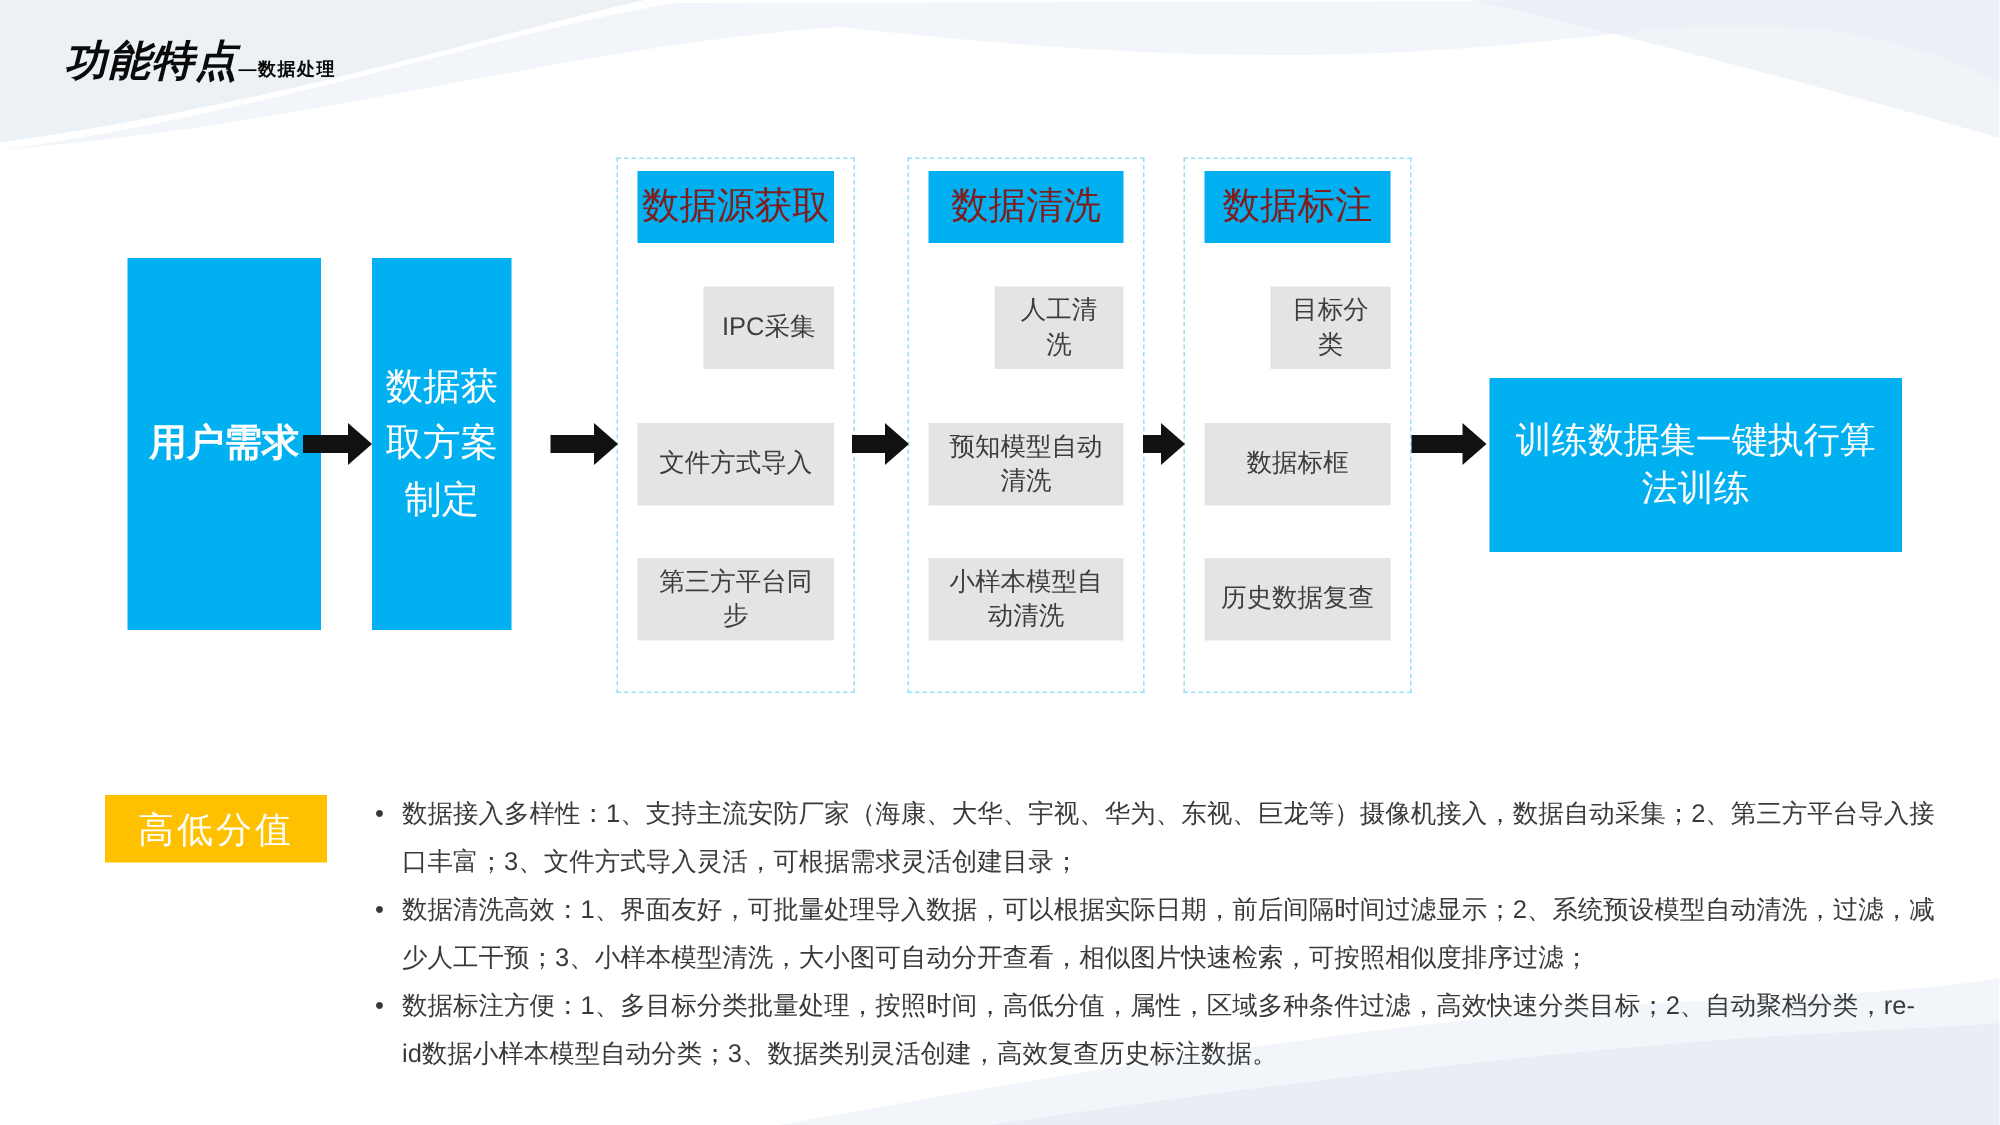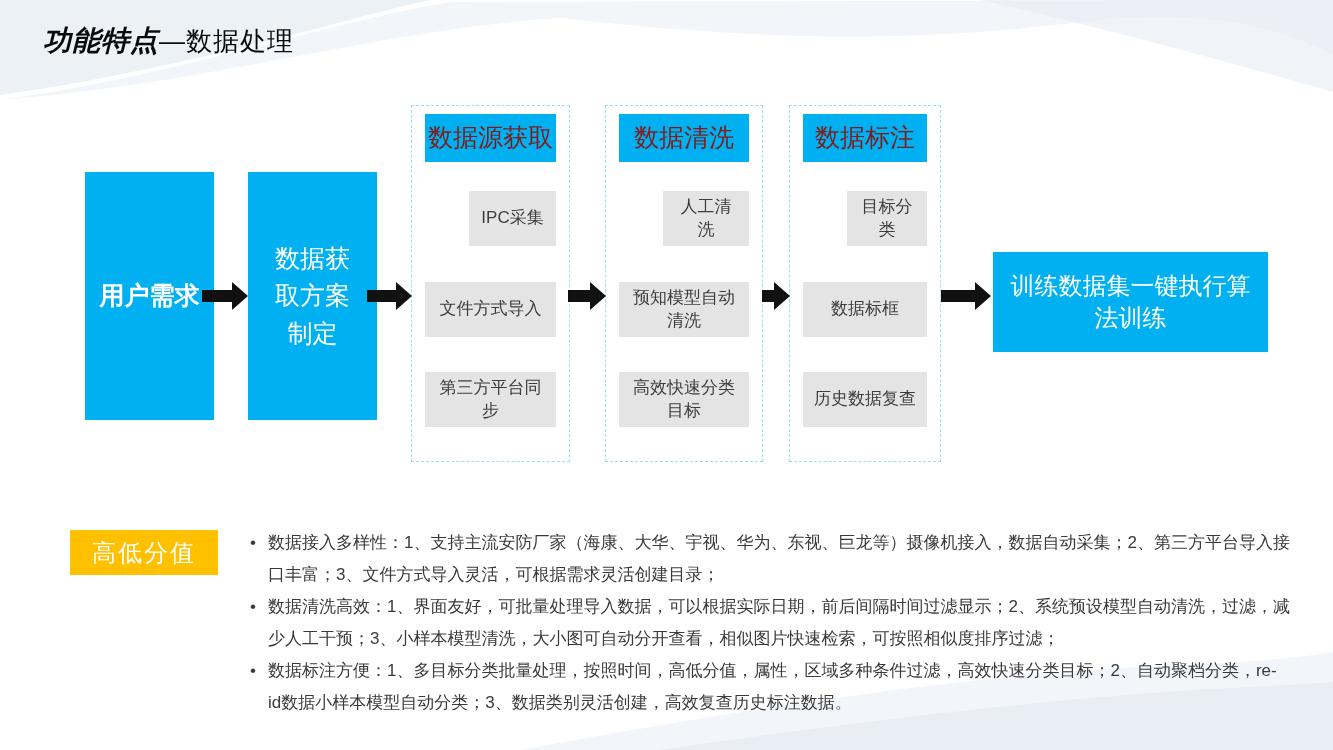--- a/index.html
+++ b/index.html
@@ -8,36 +8,36 @@
     width:1333px;height:750px;
     background:#ffffff;
     overflow:hidden;
     font-family:"Liberation Sans","DejaVu Sans",sans-serif;
   }
   .bg-svg{position:absolute;left:0;top:0;width:1333px;height:750px;z-index:0;}
 
   
   .title-wrap{position:absolute;left:43px;top:22px;z-index:3;display:flex;align-items:baseline;color:#0a0a0a;}
   .title-main{font-size:28px;font-weight:800;letter-spacing:1px;font-style:italic;}
-  .title-sub{font-size:26px;font-weight:400;letter-spacing:1px;}
+  .title-sub{font-size:12px;font-weight:700;letter-spacing:1px;}
 
   
   .node{
     position:absolute;z-index:2;
     background:var(--accent-blue,#00b0f0);
     color:#ffffff;
     display:flex;align-items:center;justify-content:center;
     text-align:center;
   }
   .node-start{width:115px;height:248px;top:172px;font-size:25px;line-height:1.5;padding:0 14px;box-sizing:content-box;}
   .node-user{left:71px;width:115px;padding:0 7px;}
   .node-user{left:85px;font-weight:bold;}
-  .node-plan{left:248px;width:117px;padding:0 20px;width:89px;}
+  .node-plan{left:248px;width:117px;padding:0 2px;width:89px;}
   .node-final{
-    left:993px;top:252px;width:243px;height:100px;padding:0 16px;
+    left:993px;top:252px;width:243px;height:116px;padding:0 16px;
     font-size:24px;line-height:1.35;
   }
 
   
   .arrow{position:absolute;top:282px;height:28px;z-index:2;}
   .arrow .shaft{position:absolute;left:0;right:14px;top:8px;height:12px;background:var(--arrow-black,#111);}
   .arrow .head{position:absolute;right:0;top:0;width:0;height:0;
     border-top:14px solid transparent;border-bottom:14px solid transparent;
     border-left:16px solid var(--arrow-black,#111);}
 
@@ -114,21 +114,21 @@
   </div>
   <div class="arrow" style="left:568px;width:38px;">
     <div class="shaft"></div>
     <div class="head"></div>
   </div>
 
   <div class="stage stage-2">
     <div class="stage-header">数据清洗</div>
     <div class="stage-item item-1">人工清洗</div>
     <div class="stage-item item-2">预知模型自动清洗</div>
-    <div class="stage-item item-3">高效快速分类目标</div>
+    <div class="stage-item item-3">小样本模型自动清洗</div>
   </div>
   <div class="arrow" style="left:762px;width:28px;">
     <div class="shaft"></div>
     <div class="head"></div>
   </div>
 
   <div class="stage stage-3">
     <div class="stage-header">数据标注</div>
     <div class="stage-item item-1">目标分类</div>
     <div class="stage-item item-2">数据标框</div>

